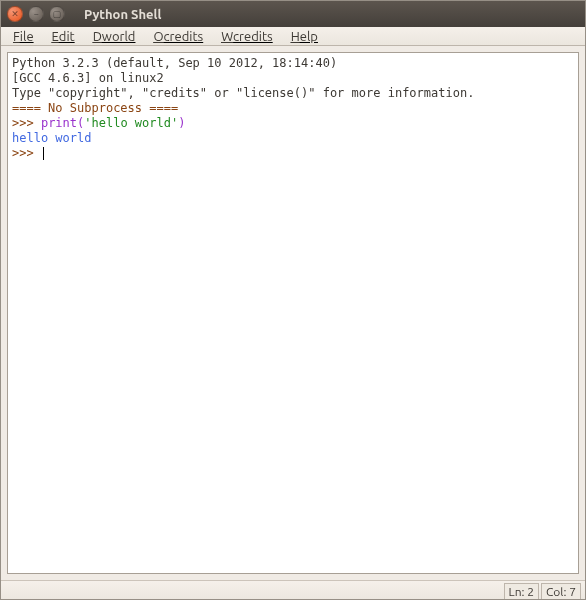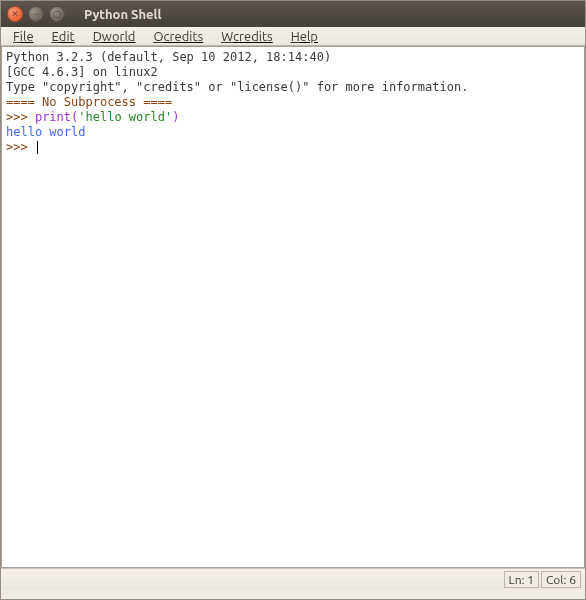--- a/index.html
+++ b/index.html
@@ -50,21 +50,21 @@
     }
     .menu-item {
       padding: 2px 8px;
       font-size: 13px;
       color: #3d3934;
       cursor: default;
     }
     .menu-item .underline { text-decoration: underline; }
     .console-wrap {
       border: 1px solid #a79f95;
-      margin: 0;
+      margin: 6px;
       background: #fff;
       height: 522px;
       overflow: hidden;
     }
     .console {
       font-family: "DejaVu Sans Mono", Consolas, monospace;
       font-size: 12px;
       line-height: 15px;
       padding: 3px 4px;
       color: #3d3934;
@@ -125,15 +125,15 @@
   <div class="console"><span class="header-text">Python 3.2.3 (default, Sep 10 2012, 18:14:40)</span>
 <span class="header-text">[GCC 4.6.3] on linux2</span>
 <span class="header-text">Type "copyright", "credits" or "license()" for more information.</span>
 <span class="prompt">==== No Subprocess ====</span>
 <span class="prompt">&gt;&gt;&gt; </span><span class="func-call">print</span><span class="func-call">(</span><span class="string">'hello world'</span><span class="func-call">)</span>
 <span class="output">hello world</span>
 <span class="prompt">&gt;&gt;&gt; </span><span class="cursor"></span></div>
 </div>
 
 <div class="statusbar">
-  <div class="status-cell">Ln: 1</div>
-  <div class="status-cell">Col: 6</div>
+  <div class="status-cell">Ln: 2</div>
+  <div class="status-cell">Col: 7</div>
 </div>
 
 </body></html>

